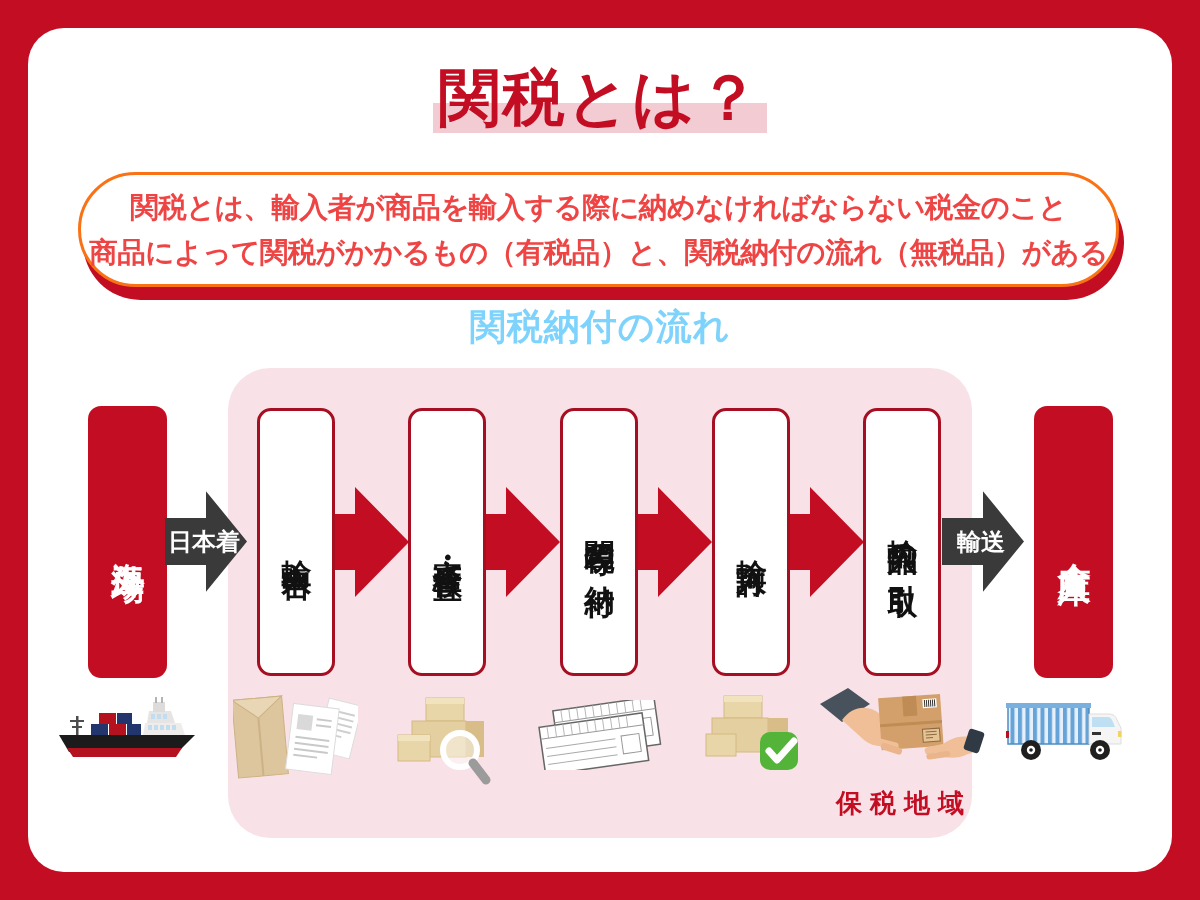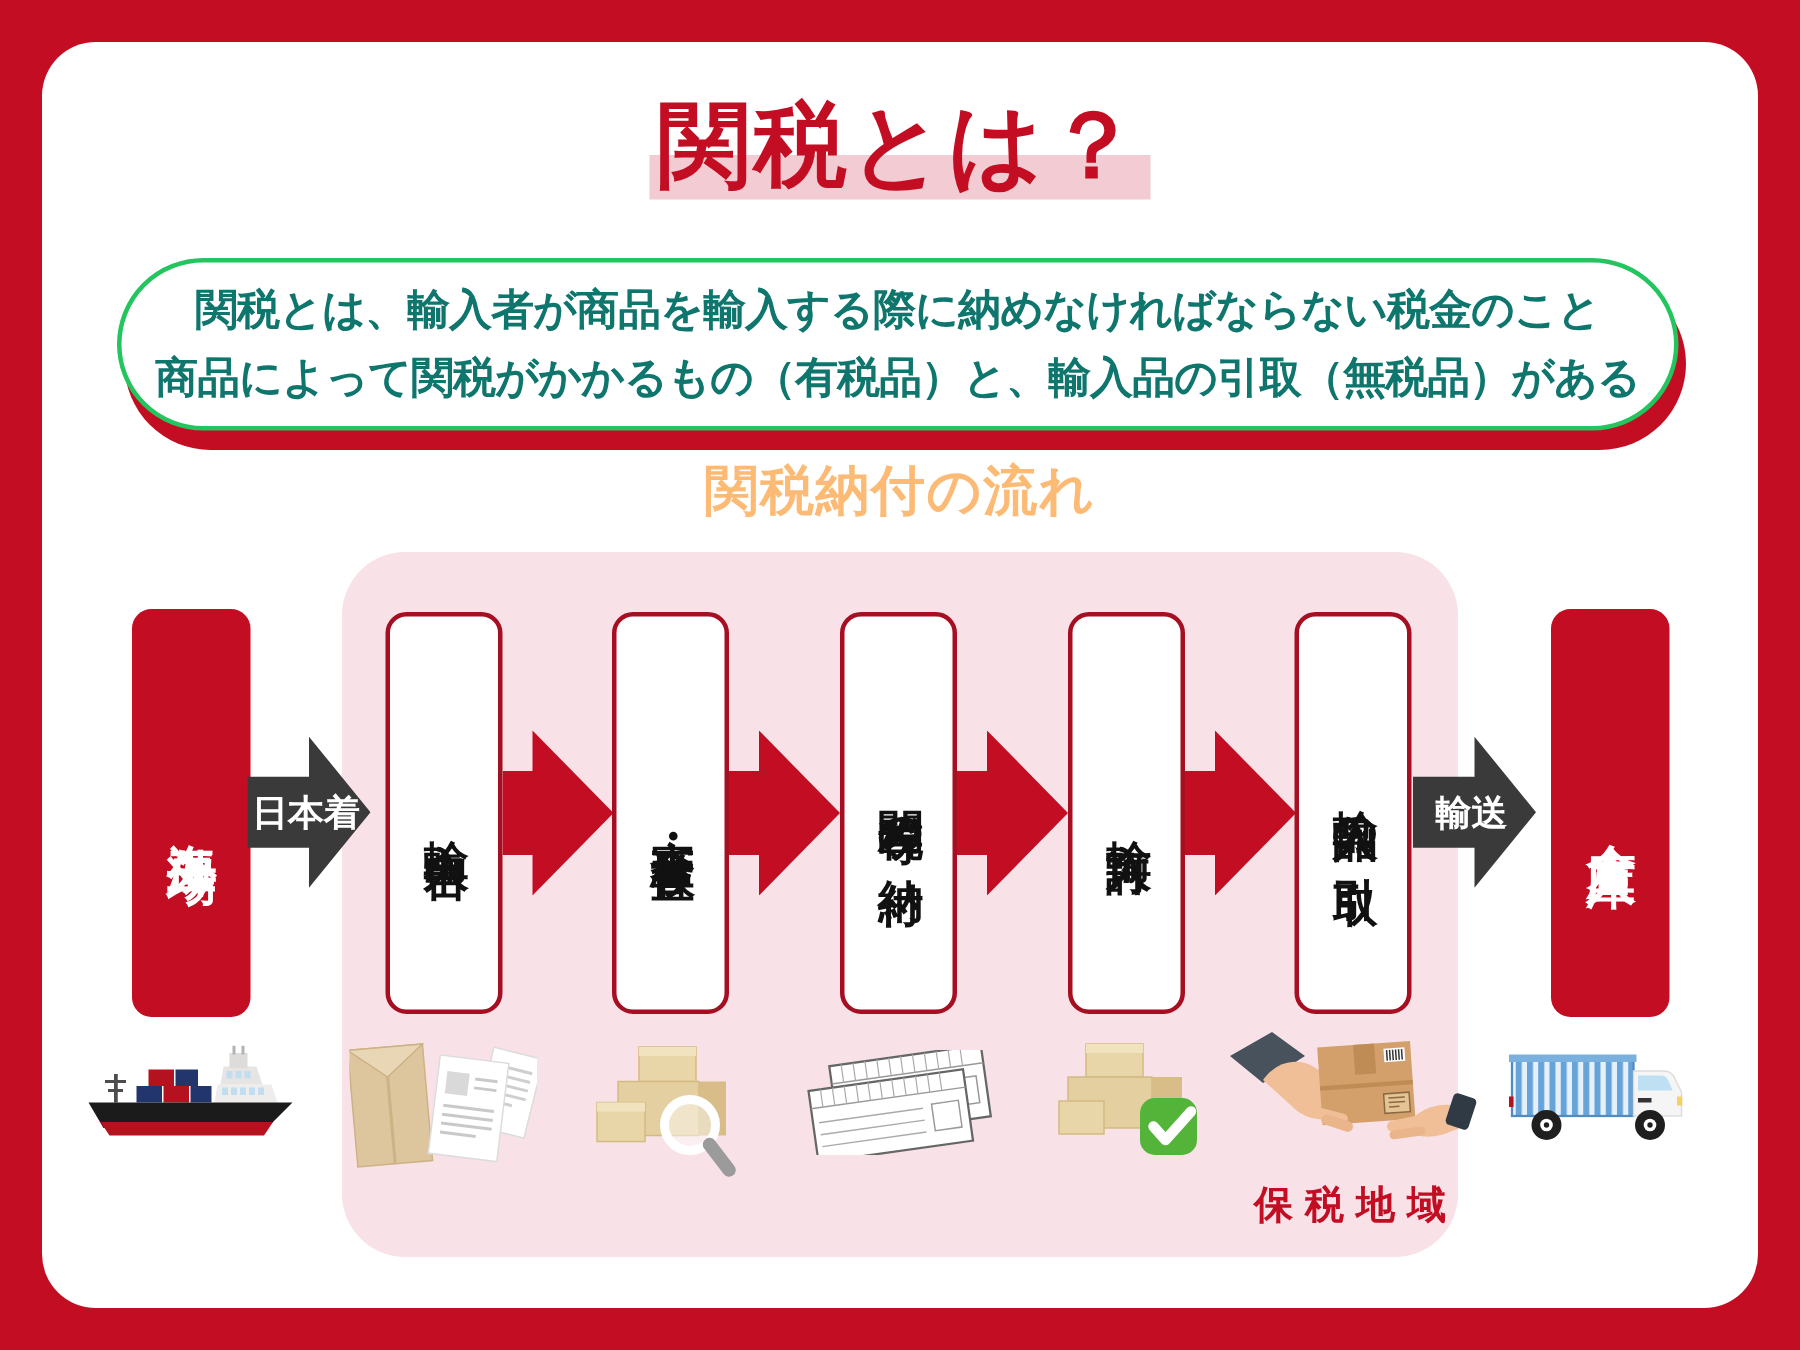--- a/index.html
+++ b/index.html
@@ -14,31 +14,31 @@
   .title-row h1 {
     display:inline-block; font-size:62px; font-weight:900; letter-spacing:2px;
     color:#c30d23; line-height:1.15; padding:0 6px;
     background:linear-gradient(to bottom, transparent 58%, #f2ccd2 58%, #f2ccd2 100%);
     text-align:center;
   }
 
   
   .intro {
     position:absolute; left:78px; top:172px; width:1041px; height:115px;
-    background:#fff; border:3px solid #22c55e; border-radius:58px;
+    background:#fff; border:3px solid #f97316; border-radius:58px;
     box-shadow:5px 13px 0 0 #c30d23;
     display:flex; flex-direction:column; justify-content:center; align-items:center;
-    font-size:28.5px; font-weight:900; color:#0f766e; line-height:1.55;
+    font-size:28.5px; font-weight:900; color:#ef4444; line-height:1.55;
     letter-spacing:-0.5px; white-space:nowrap; text-align:center;
   }
 
   
   .flow-heading {
     position:absolute; top:303px; left:0; width:1200px; text-align:center;
-    font-size:36px; font-weight:900; color:#fdba74; letter-spacing:1px;
+    font-size:36px; font-weight:900; color:#7dd3fc; letter-spacing:1px;
   }
 
   
   .panel { position:absolute; left:228px; top:368px; width:744px; height:470px;
            background:#f8e2e7; border-radius:42px; }
   .bonded-label {
     position:absolute; left:228px; top:786px; width:744px; text-align:right;
     font-size:26px; font-weight:900; color:#c30d23; letter-spacing:8px;
   }
 
@@ -93,21 +93,21 @@
 
 <div class="canvas">
   <div class="sheet"></div>
 
   <div class="title-row">
     <h1>関税とは？</h1>
   </div>
 
   <div class="intro">
     <div>関税とは、輸入者が商品を輸入する際に納めなければならない税金のこと</div>
-    <div>商品によって関税がかかるもの（有税品）と、輸入品の引取（無税品）がある</div>
+    <div>商品によって関税がかかるもの（有税品）と、関税納付の流れ（無税品）がある</div>
   </div>
 
   <div class="flow-heading">関税納付の流れ</div>
 
   <div class="panel"></div>
 
   <div class="endbox start">
     <span class="vtext">海外工場</span>
   </div>
   <div class="endbox end">

